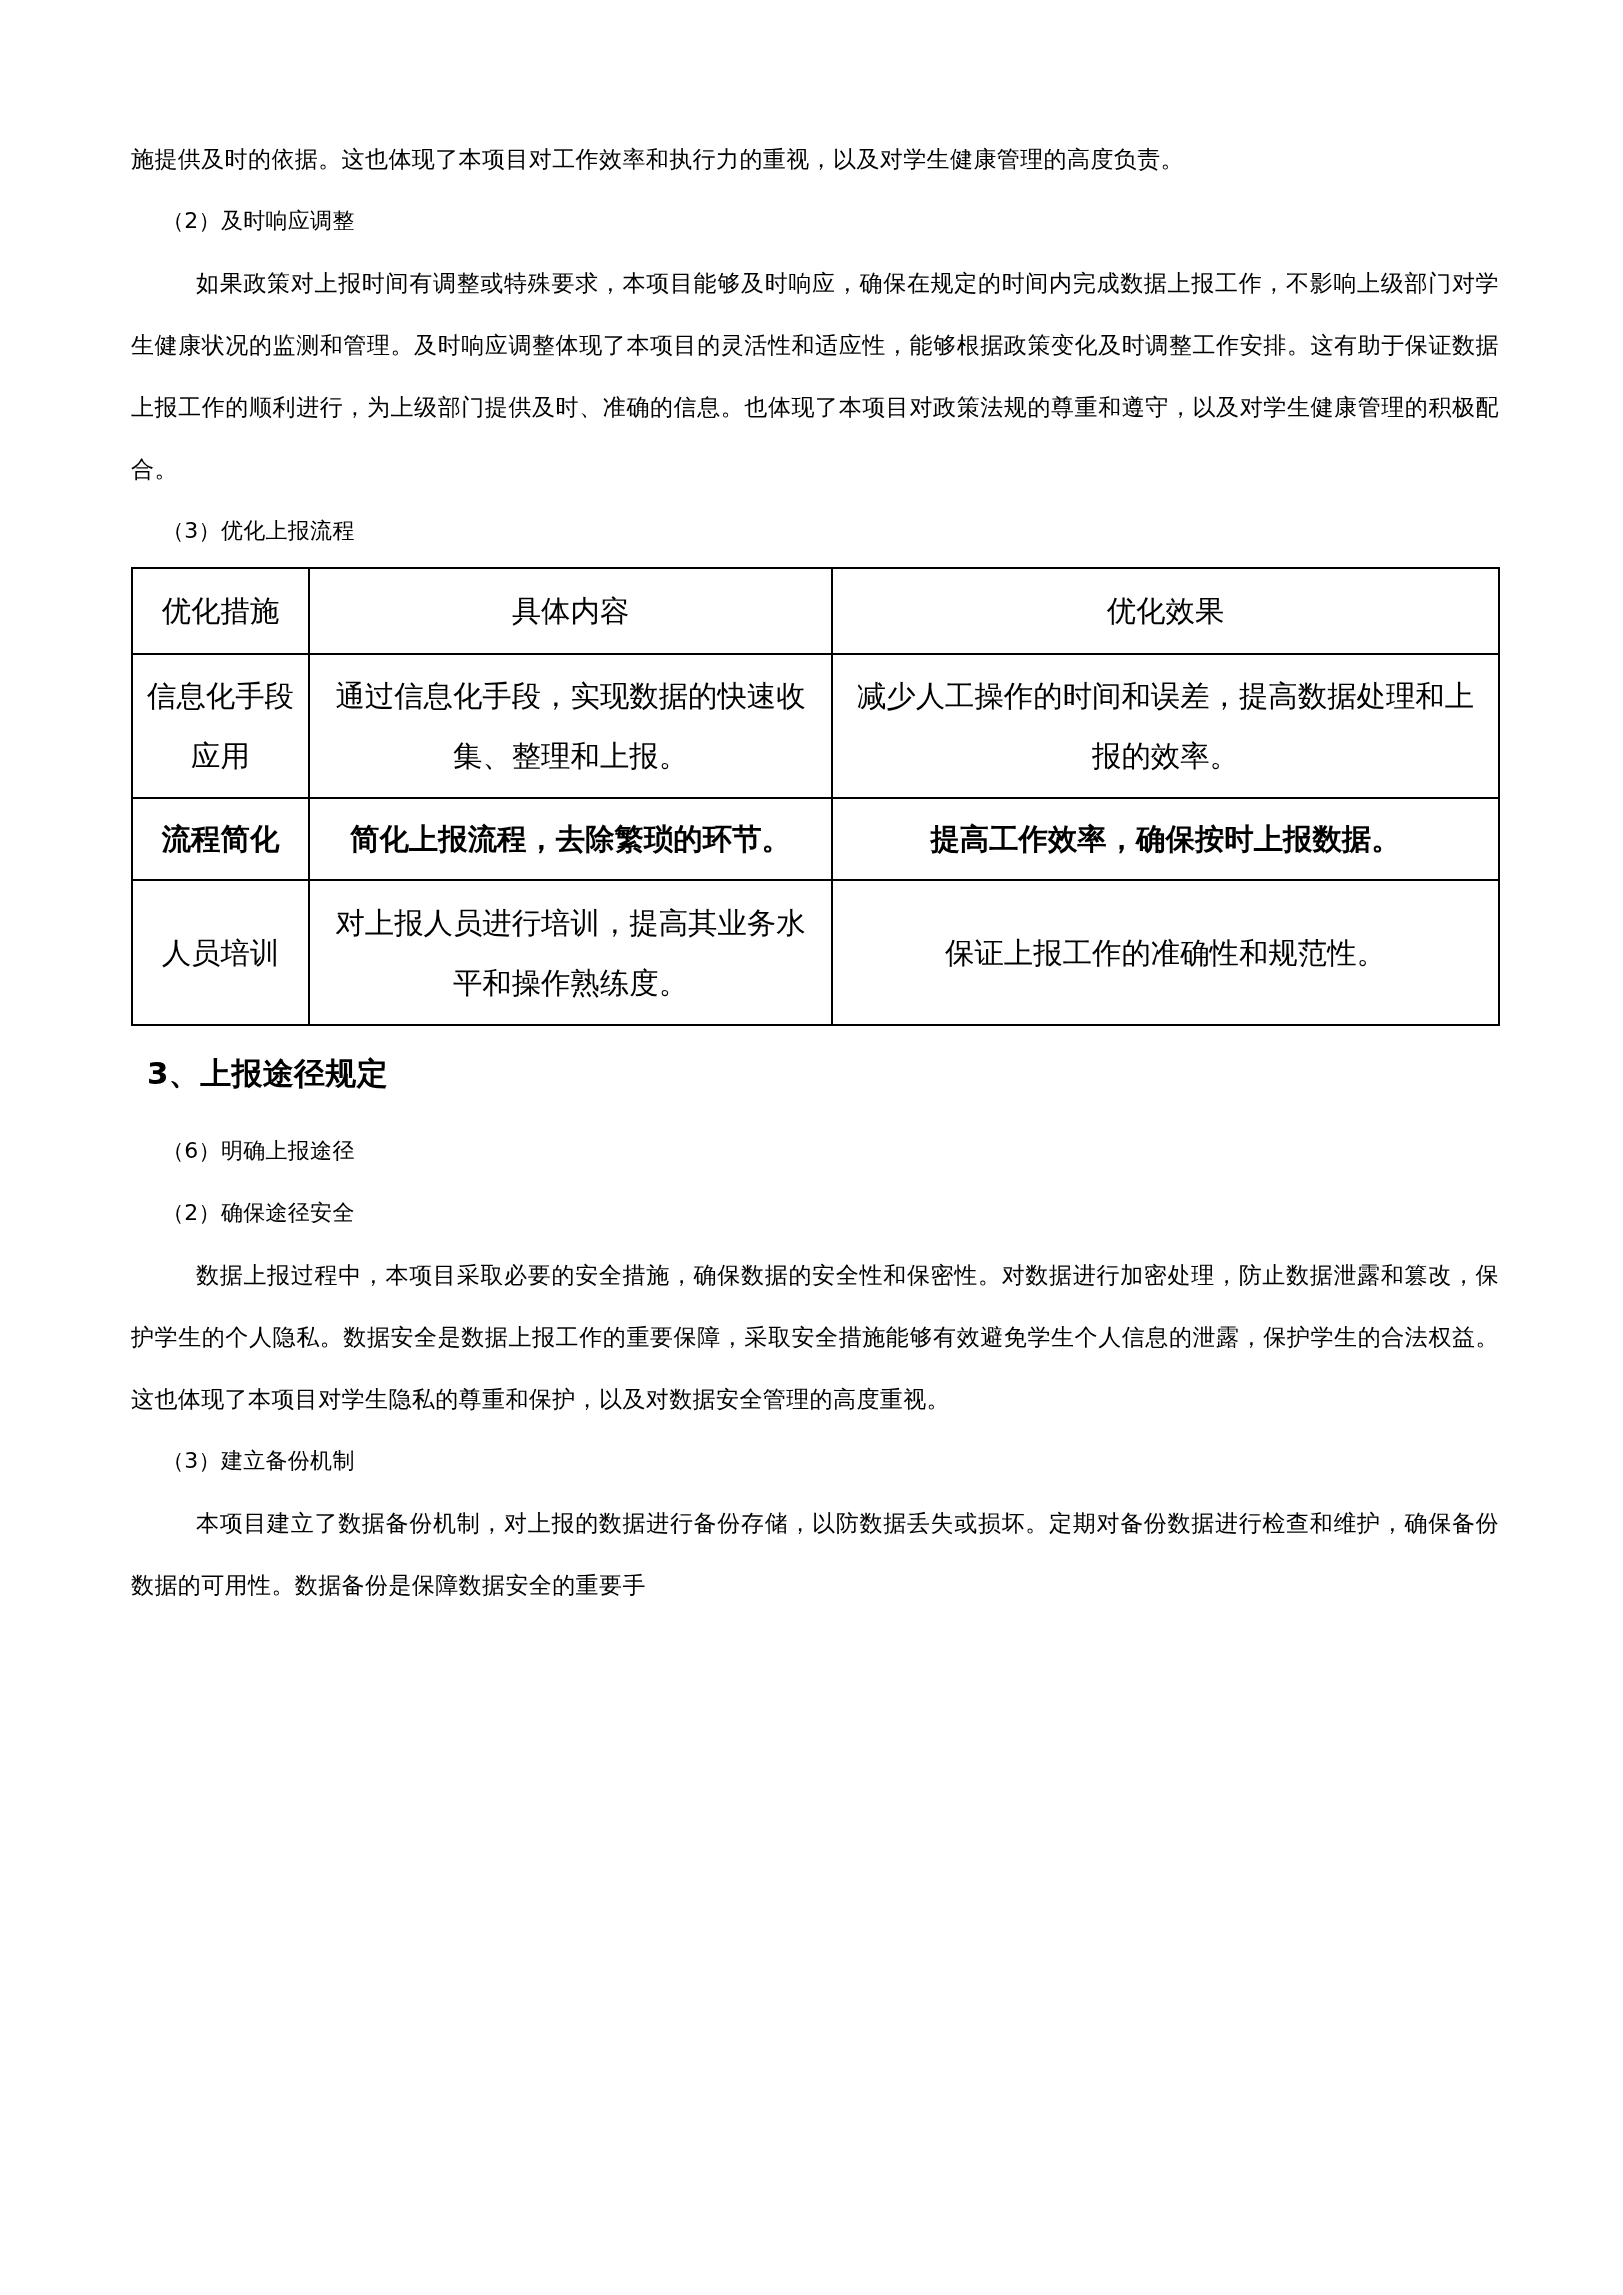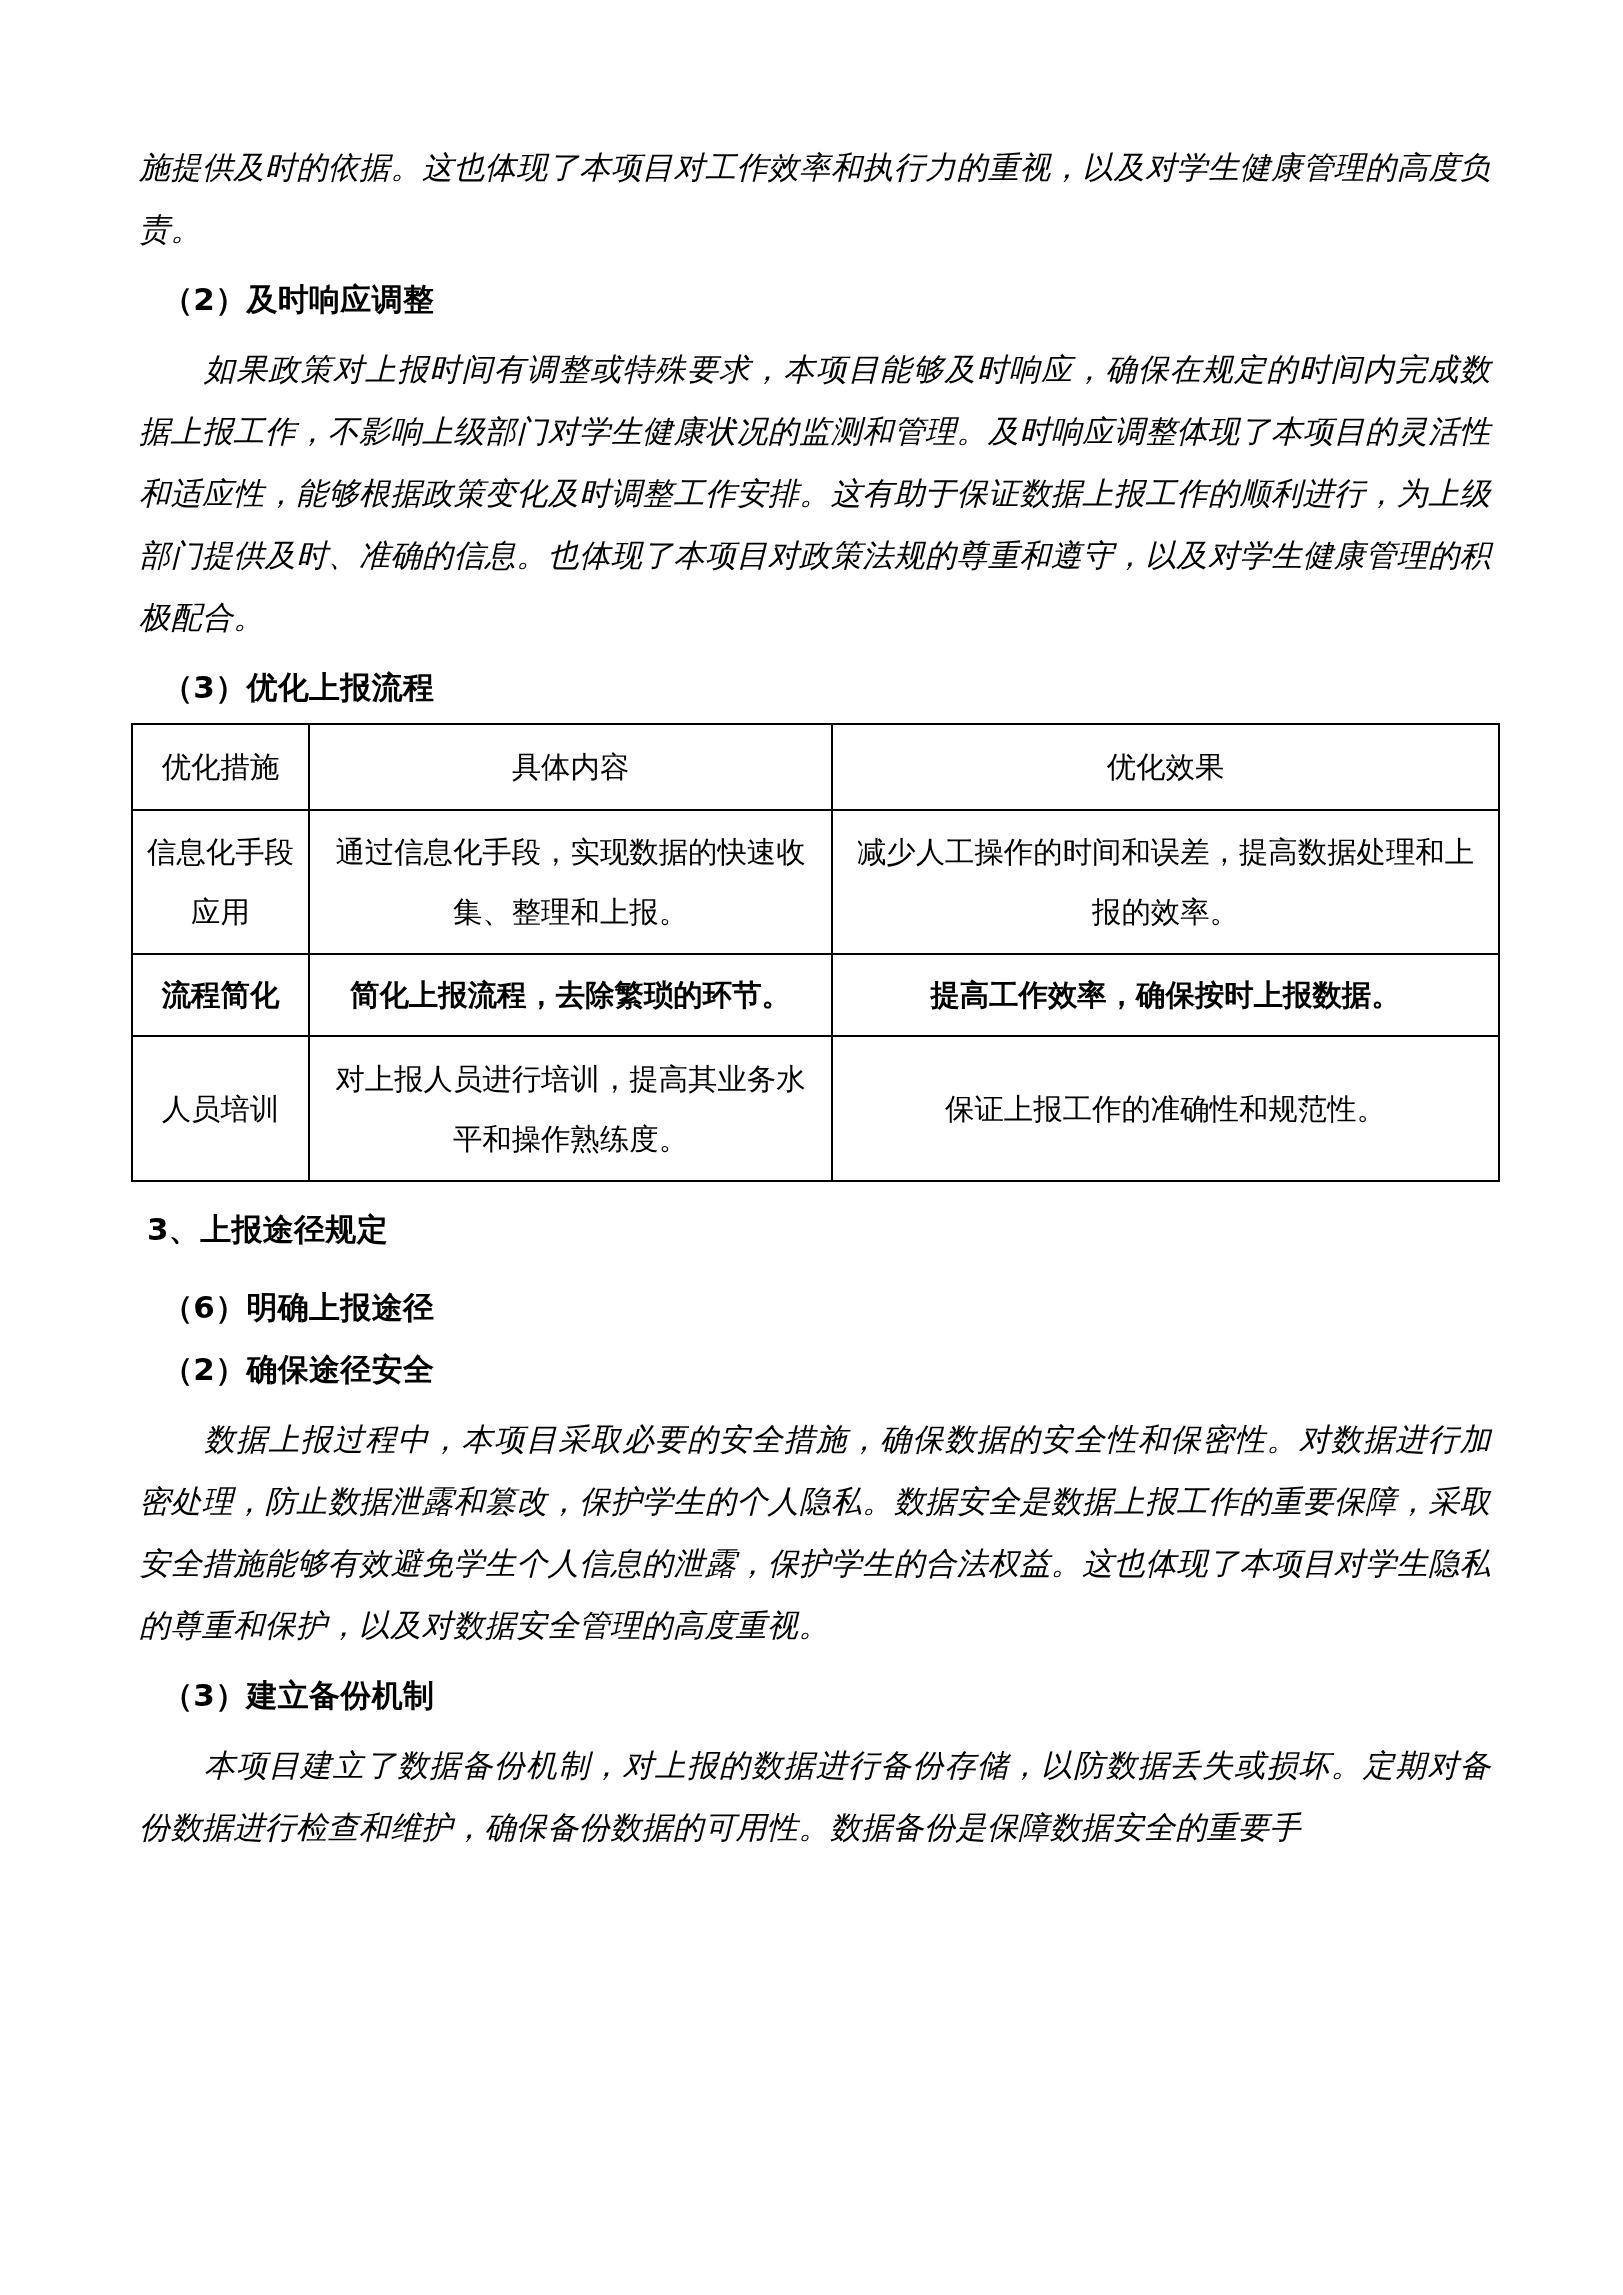--- a/index.html
+++ b/index.html
@@ -21,42 +21,41 @@
     padding: 128px 131px 0 131px;
     overflow: hidden;
   }
   .doc-body {
     width: 1368px;
     margin: 0 auto;
   }
 
   
   p.para {
-    margin: 8px;
-    font-size: 31px;
+    margin: 0;
+    font-size: 23px;
     line-height: 62px;
     text-align: justify;
     text-justify: inter-ideograph;
     letter-spacing: 0.4px;
     font-family: "DejaVu Serif", "Liberation Serif", serif;
-    font-style: italic;
   }
   p.para.indent {
     text-indent: 65px;
   }
   p.para.cont {
     text-indent: 0;
   }
 
   
   h3.sub-heading {
     margin: 0;
-    font-size: 31px;
+    font-size: 22px;
     line-height: 62px;
-    font-weight: bold;
+    font-weight: normal;
     text-indent: 31px;
     letter-spacing: 0.3px;
     font-family: "DejaVu Sans", "Liberation Sans", sans-serif;
   }
   h3.num-heading {
     margin: 16px;
     font-size: 31px;
     line-height: 62px;
     font-weight: bold;
     text-indent: 0;

